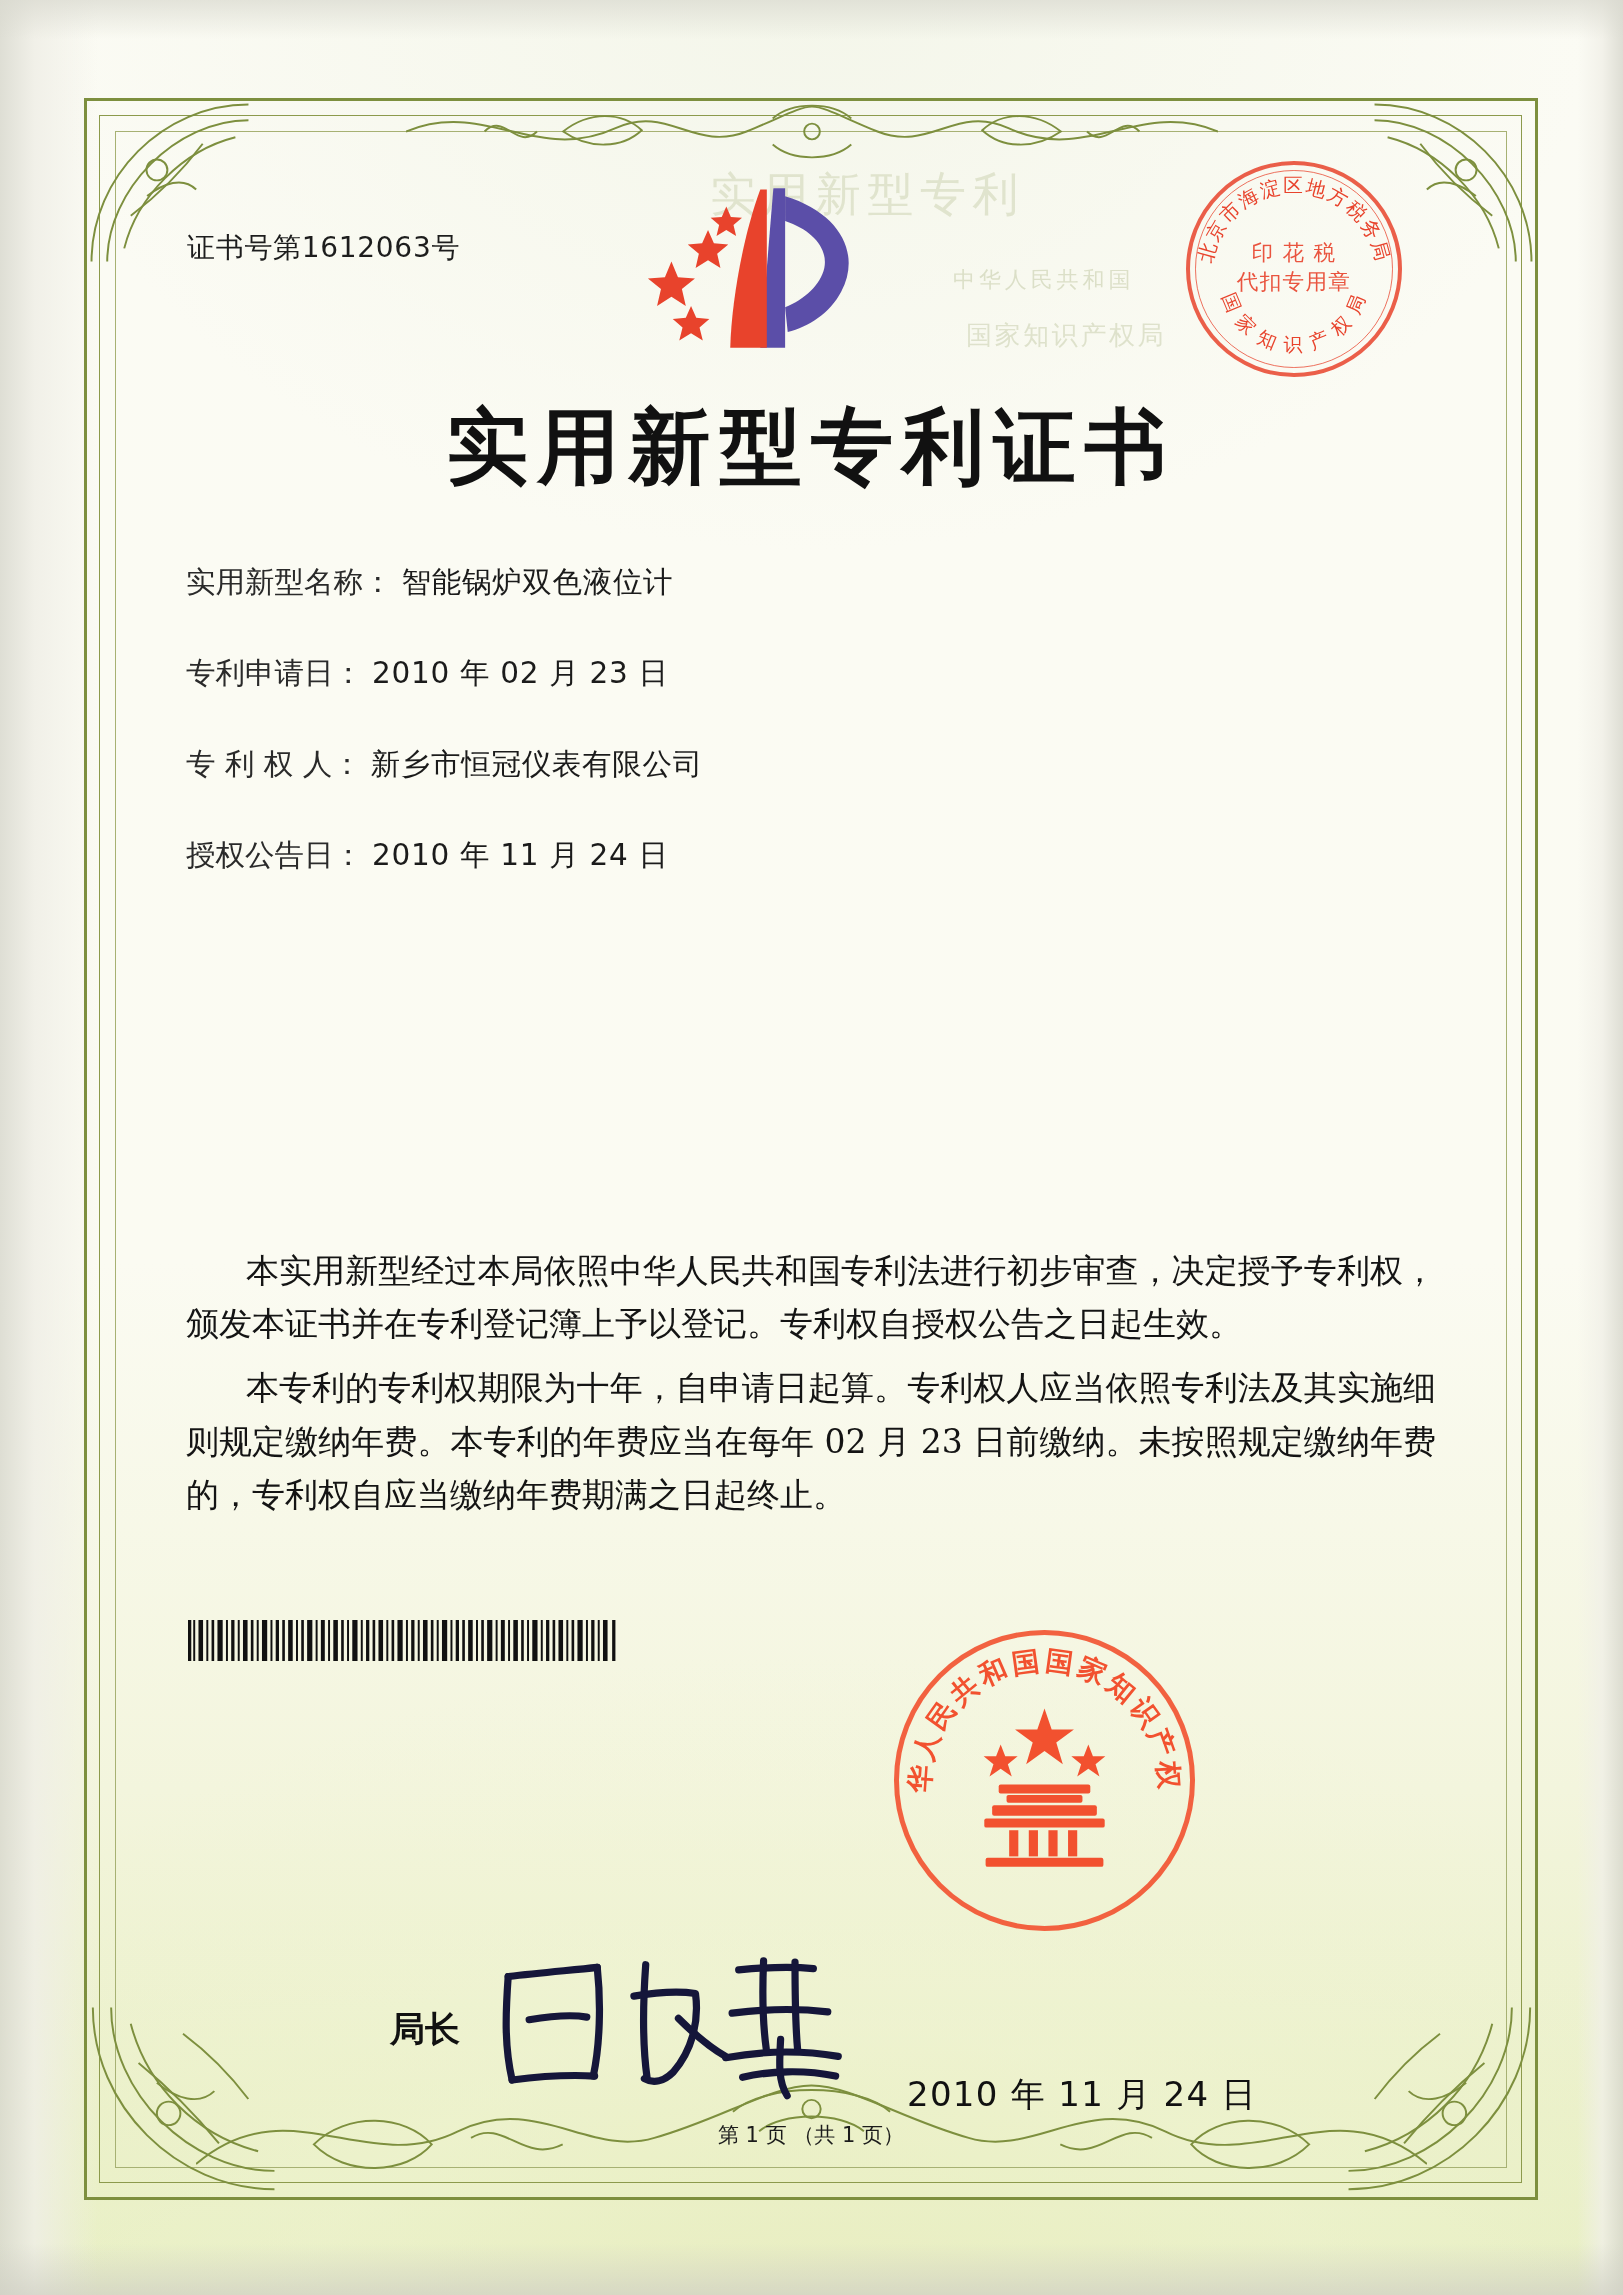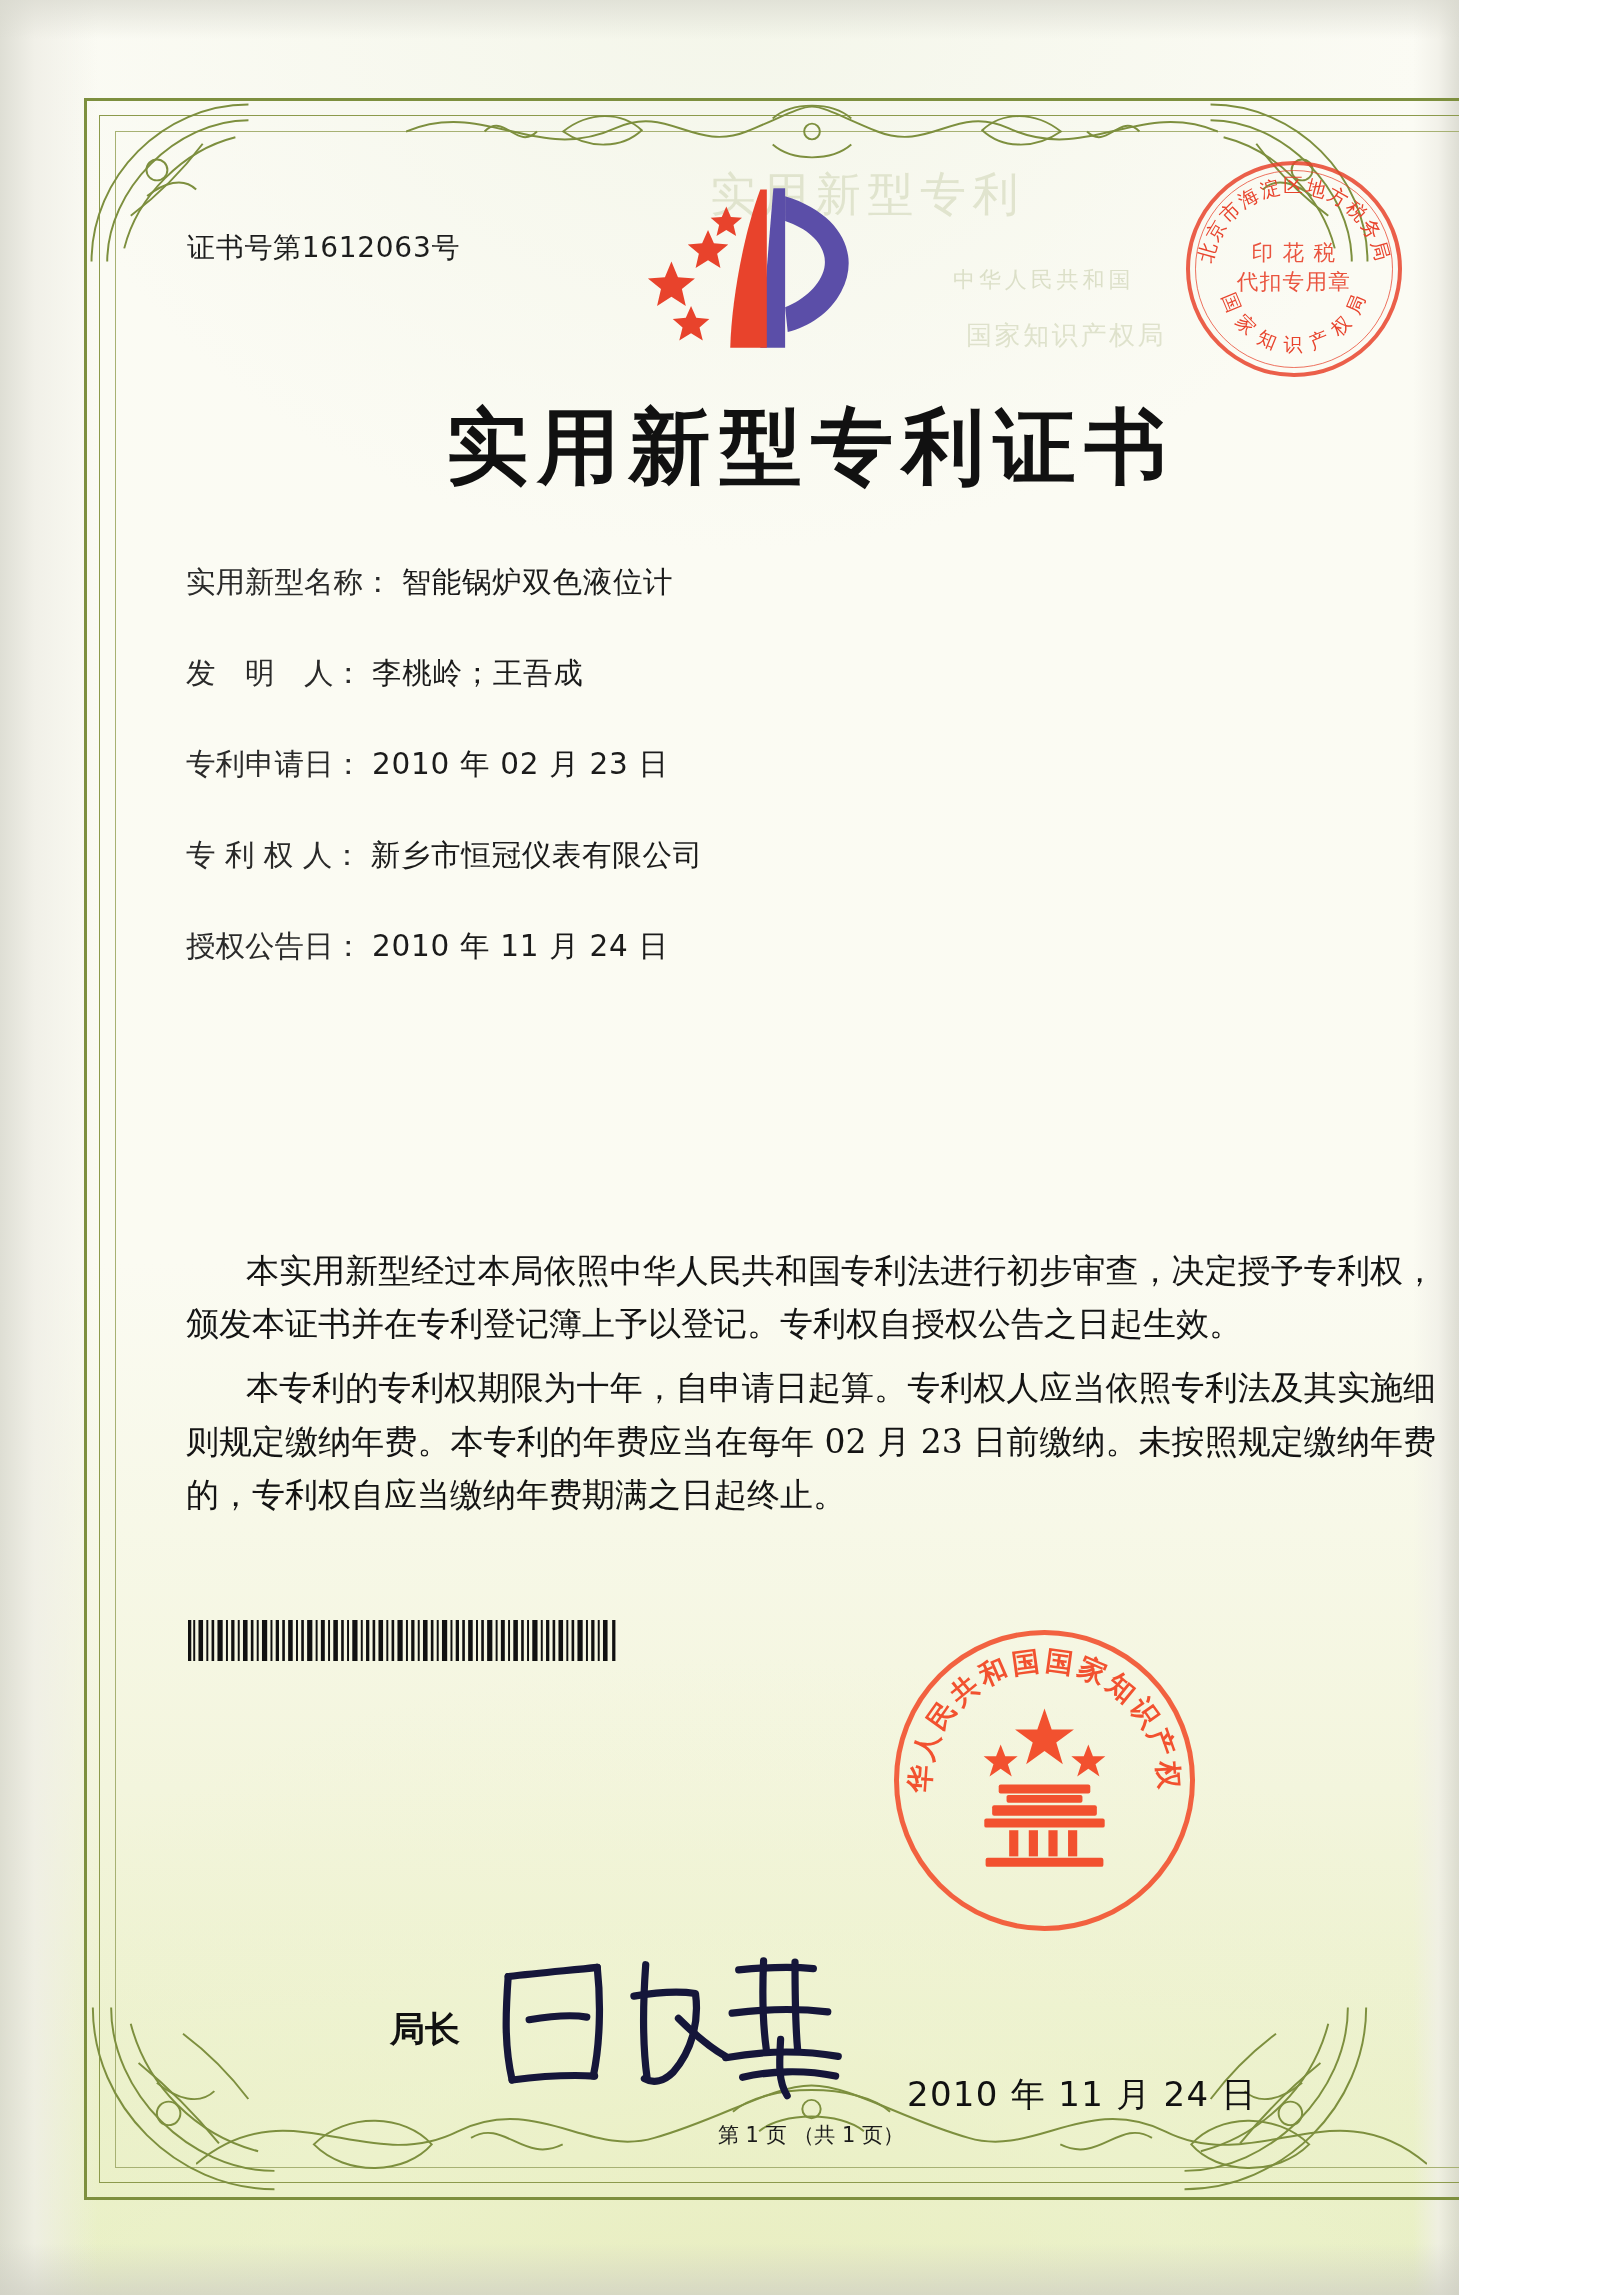--- a/index.html
+++ b/index.html
@@ -5,21 +5,21 @@
   html, body {
     margin: 0;
     padding: 0;
     background: #ffffff;
   }
   body {
     font-family: "Liberation Serif", "DejaVu Serif", serif;
   }
   .page {
     position: relative;
-    width: 1459px;
+    width: 1623px;
     height: 2295px;
     background: #fdfdf7;
     overflow: hidden;
   }
   
   .paper-bg {
     position: absolute;
     inset: 0;
     background:
       radial-gradient(ellipse 120% 60% at 50% 105%, #e8edbf 0%, rgba(240,244,210,0.45) 28%, rgba(253,253,246,0) 55%),
@@ -451,24 +451,20 @@
         <div>代扣专用章</div>
       </div>
     </div>
 
     <div class="main-title">实用新型专利证书</div>
 
     <div class="fields">
       <div class="field-row">
         <span class="field-label">实用新型名称：</span>
         <span class="field-value">智能锅炉双色液位计</span>
-      </div>
-      <div class="field-row">
-        <span class="field-label">发　明　人：</span>
-        <span class="field-value">李桃岭；王吾成</span>
       </div>
       <div class="field-row">
         <span class="field-label">专利申请日：</span>
         <span class="field-value">2010 年 02 月 23 日</span>
       </div>
       <div class="field-row">
         <span class="field-label">专 利 权 人：</span>
         <span class="field-value">新乡市恒冠仪表有限公司</span>
       </div>
       <div class="field-row">

